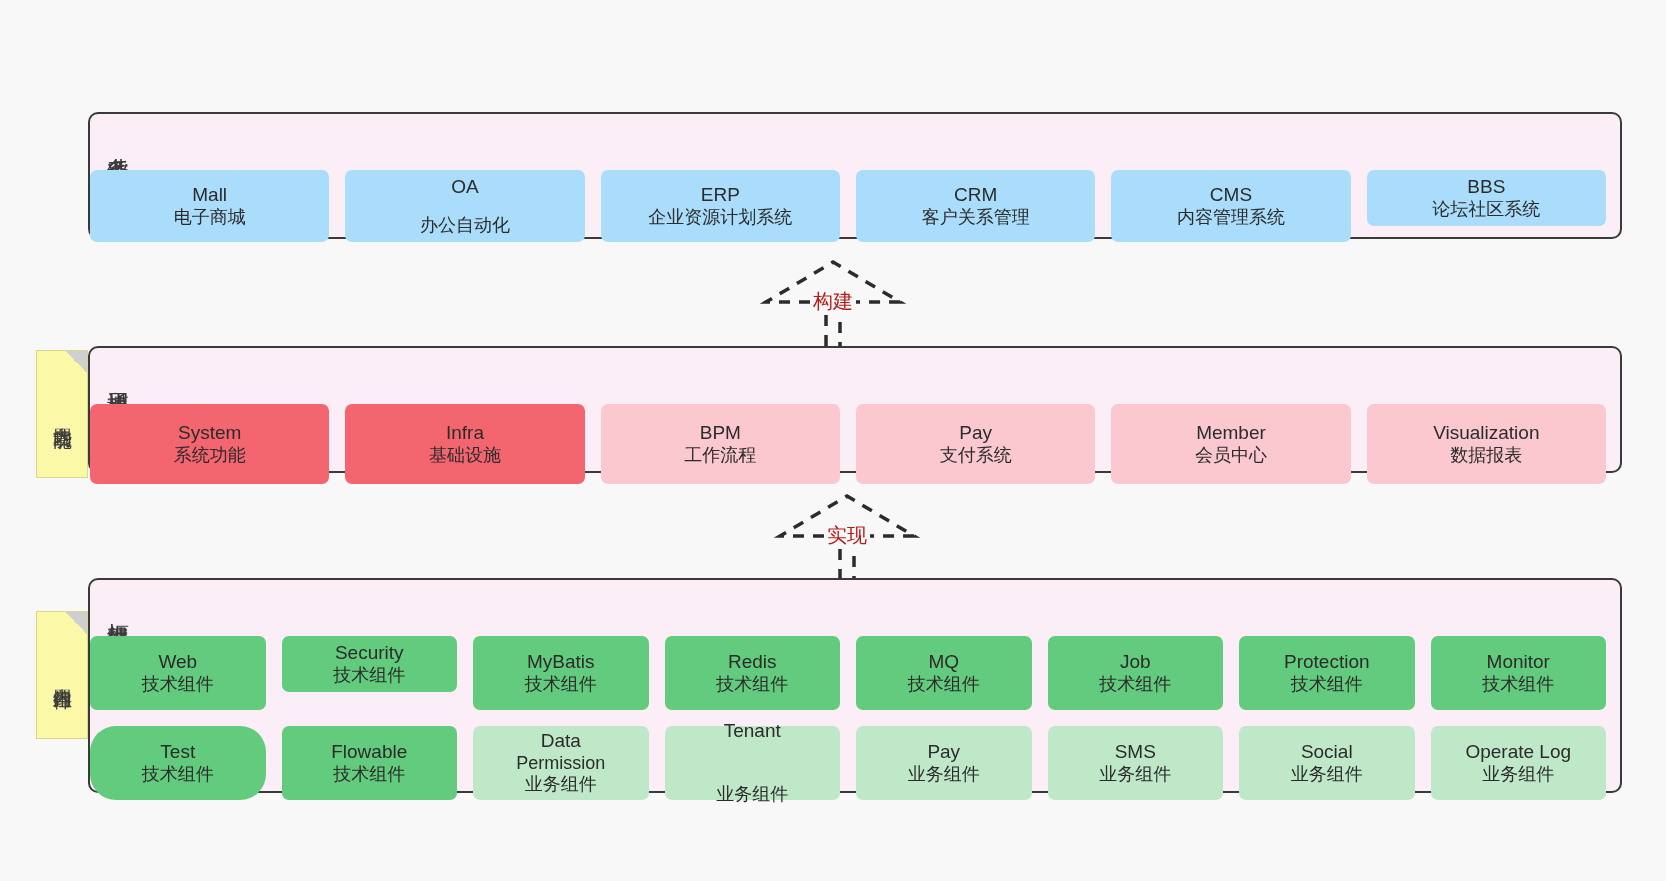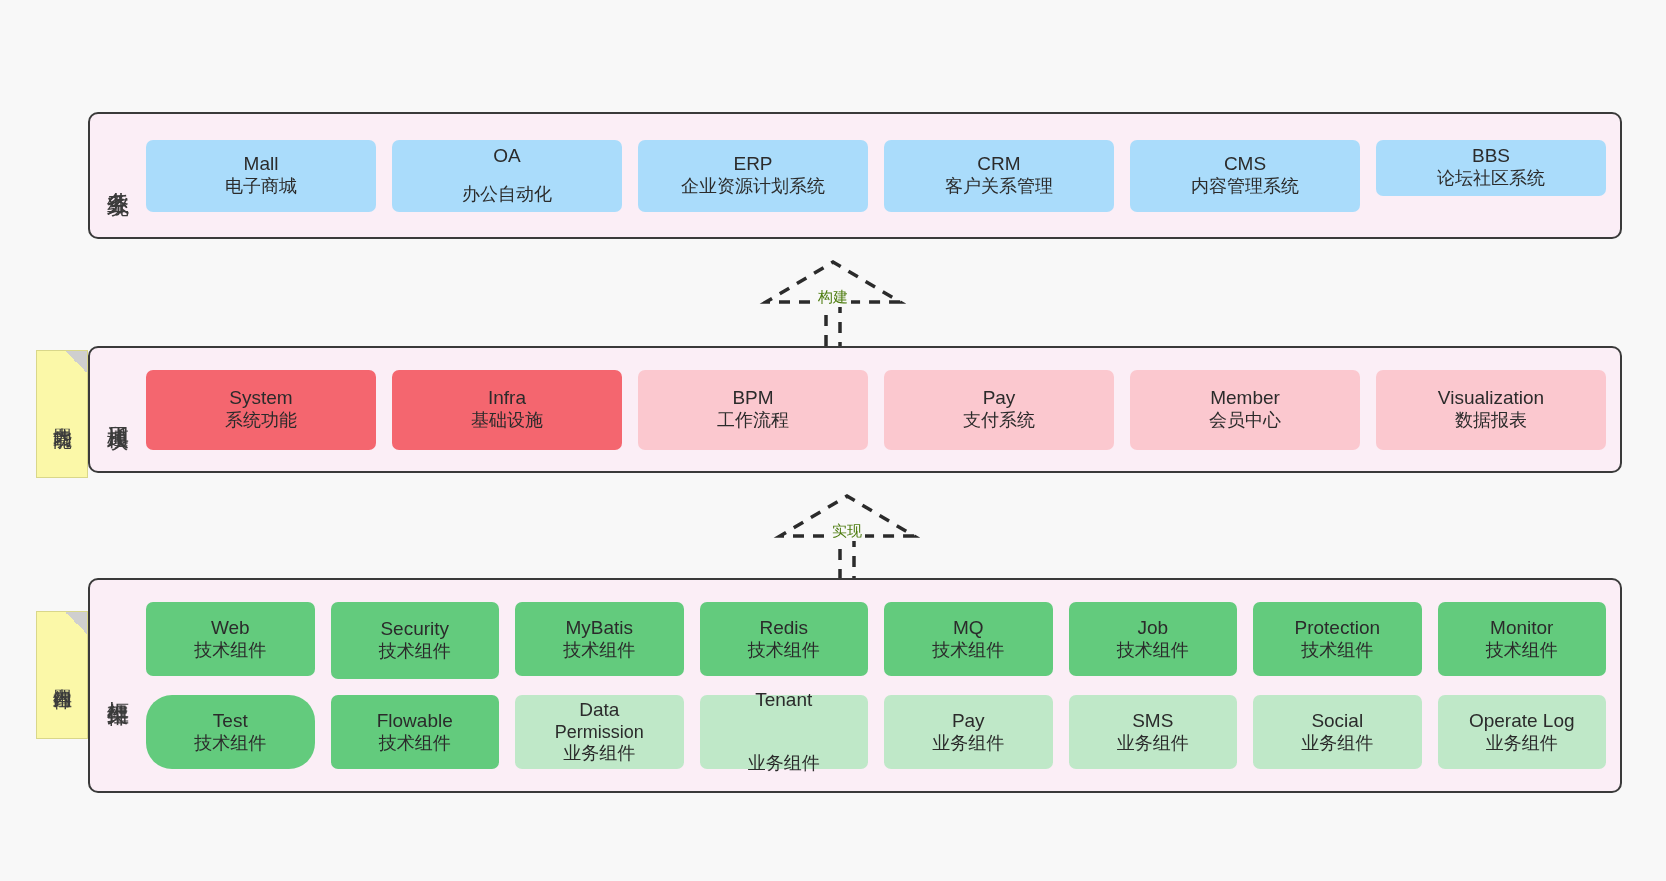--- a/index.html
+++ b/index.html
@@ -23,20 +23,21 @@
 
   
   .layer {
     position: absolute;
     background: #fbeef6;
     border: 2px solid #3a3a3a;
     border-radius: 10px;
     box-sizing: border-box;
     display: flex;
     align-items: stretch;
+    flex-direction: column;
   }
   .layer-title {
     writing-mode: vertical-rl;
     text-orientation: upright;
     font-size: 22px;
     line-height: 1.08;
     letter-spacing: 1px;
     color: #3b3b3b;
     display: flex;
     align-items: center;
@@ -107,22 +108,22 @@
 
   
   .connector {
     position: absolute;
   }
   .connector svg { display: block; overflow: visible; }
   .connector .conn-label {
     position: absolute;
     left: 50%;
     transform: translateX(-50%);
-    font-size: 15px;
-    color: #4d7c0f;
+    font-size: 20px;
+    color: #b91c1c;
     background: #f8f8f8;
     padding: 0 3px;
     white-space: nowrap;
     user-select: none;
   }
 </style>
 </head>
 <body>
 
 <div class="canvas">
@@ -215,21 +216,21 @@
 
   <div class="layer" id="layer-framework" style="left:88px; top:578px; width:1534px; height:215px;">
     <div class="layer-title">框架组件</div>
     <div class="layer-body">
 
       <div class="row">
         <div class="cell c-green" style="height:74px;">
           <span class="t1">Web</span>
           <span class="t2">技术组件</span>
         </div>
-        <div class="cell c-green" style="height:77px;justify-content:center;">
+        <div class="cell c-green" style="height:56px;justify-content:center;">
           <span class="t1">Security</span>
           <span class="t2">技术组件</span>
         </div>
         <div class="cell c-green" style="height:74px;">
           <span class="t1">MyBatis</span>
           <span class="t2">技术组件</span>
         </div>
         <div class="cell c-green" style="height:74px;">
           <span class="t1">Redis</span>
           <span class="t2">技术组件</span>

